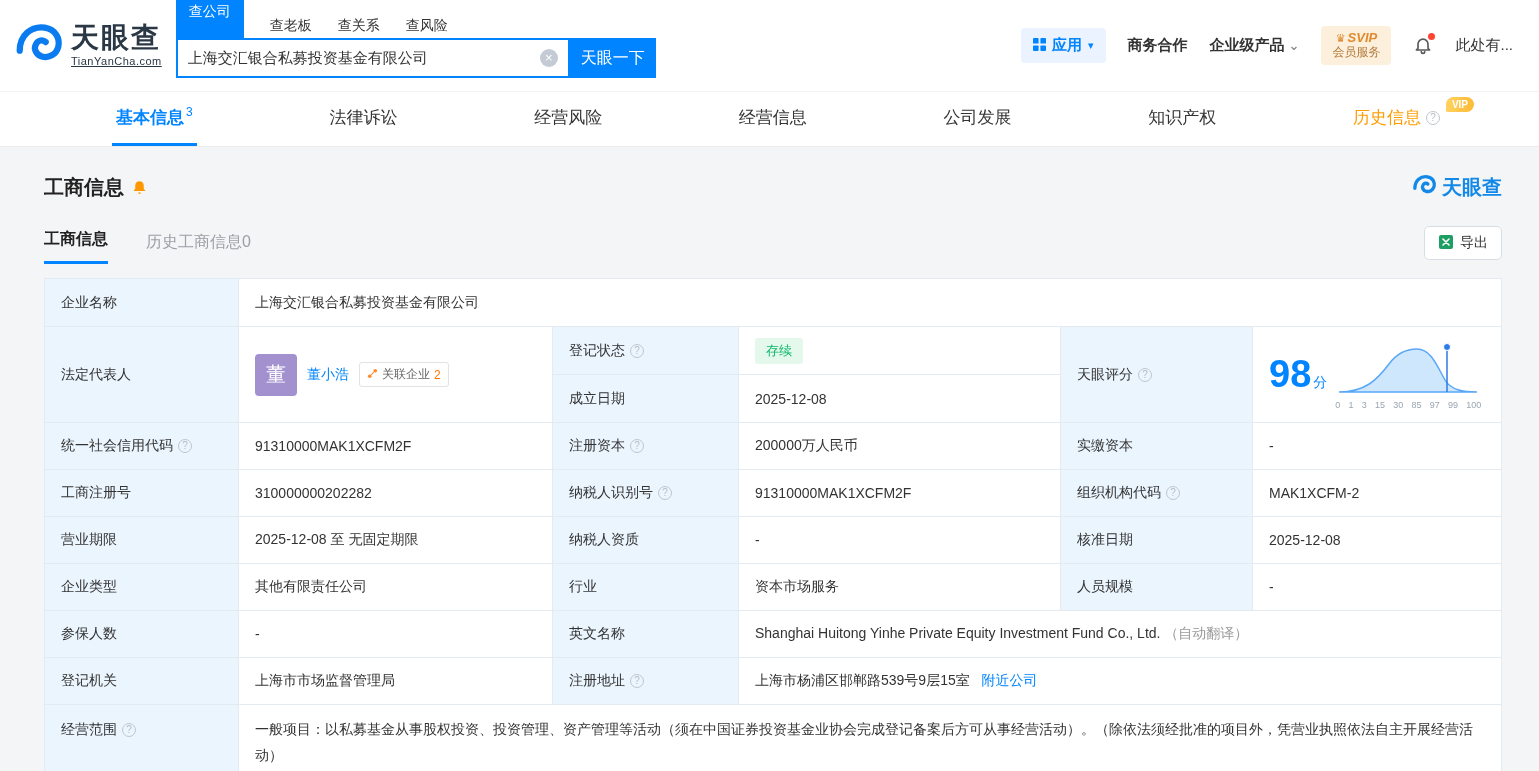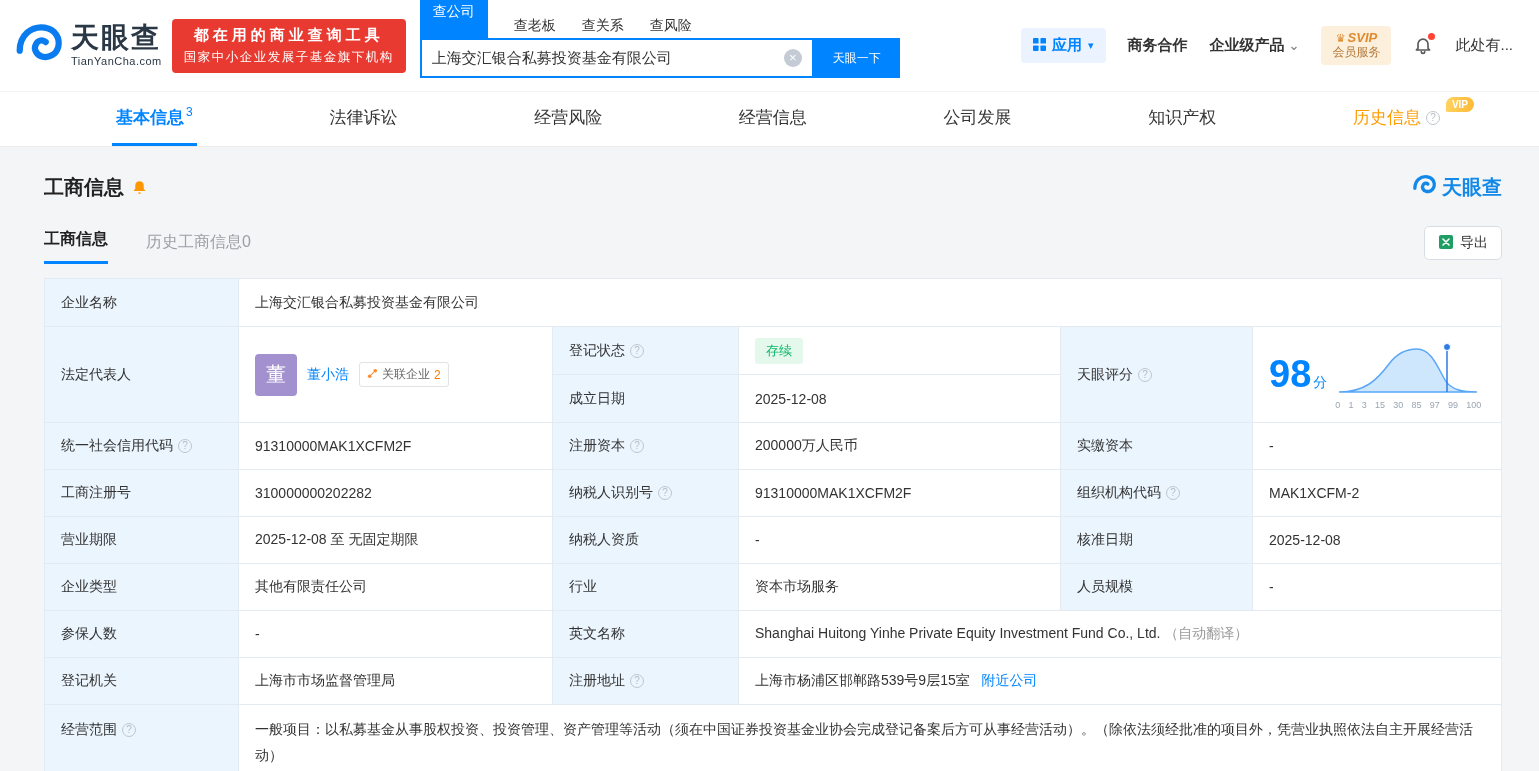--- a/index.html
+++ b/index.html
@@ -4,34 +4,34 @@
 <style>
   * { box-sizing: border-box; margin: 0; padding: 0; }
   html,body { width:1539px; height:771px; overflow:hidden; }
   body { font-family:"Liberation Sans","DejaVu Sans",sans-serif; background:#f4f5f7; color:#333; }
   a { text-decoration:none; }
 
   
   .topbar { height:91px; background:#fff; display:flex; align-items:center; padding-left:12px; }
   .logo { display:flex; align-items:center; gap:7px; cursor:pointer; }
   .logo-text-cn { font-size:28px; font-weight:800; color:#2a3744; letter-spacing:2px; line-height:1; }
-  .logo-text-en { font-size:11px; color:#2a3744; margin-top:3px; letter-spacing:.5px; }
+  .logo-text-en { font-size:11px; color:#2a3744; margin-top:3px; letter-spacing:.5px;text-decoration:underline; }
   .promo { margin-left:10px; background:#e83a30; color:#fff; border-radius:4px; padding:7px 12px; text-align:center; }
   .promo-l1 { font-size:15px; font-weight:700; letter-spacing:4px; white-space:nowrap; }
   .promo-l2 { font-size:12.5px; letter-spacing:1.5px; margin-top:4px; white-space:nowrap; }
 
   .search-area { margin-left:14px; width:482px; }
   .search-tabs { display:flex; align-items:flex-end; gap:26px; height:25px; }
   .stab { font-size:14px; color:#333; cursor:pointer; padding-bottom:3px; }
   .stab.active { background:#0084ff; color:#fff; padding:17px 13px; border-radius:4px 4px 0 0; font-size:14px; }
   .search-row { display:flex; height:40px; }
   .search-box { width:394px; border:2px solid #0084ff; background:#fff; display:flex; align-items:center; }
   .search-box input { flex:1; border:none; outline:none; font-size:15px; padding:0 10px; color:#333; font-family:inherit; }
   .clear-btn { width:18px; height:18px; border-radius:50%; background:#c4cbd4; color:#fff; font-size:13px; line-height:17px; text-align:center; margin-right:10px; cursor:pointer; flex:0 0 auto; }
-  .search-btn { width:86px; background:#0084ff; color:#fff; border:none; font-size:12px; cursor:pointer; font-family:Liberation Sans, sans-serif; }
+  .search-btn { width:86px; background:#0084ff; color:#fff; border:none; font-size:16px; cursor:pointer; font-family:Liberation Sans, sans-serif; }
 
   .right-nav { margin-left:auto; display:flex; align-items:center; gap:22px; padding-right:26px; font-size:15px; }
   .apps-pill { display:flex; align-items:center; gap:6px; background:#eaf3ff; color:#0084ff; padding:8px 12px; border-radius:4px; cursor:pointer; font-weight:600; }
   .caret { font-size:11px; }
   .nav-link { color:#333; cursor:pointer; display:flex; align-items:center; gap:4px;font-weight:bold; }
   .chev { color:#888; font-size:13px; }
   .svip { background:#fcf0dd; border-radius:4px; padding:5px 11px; text-align:center; line-height:1.15; cursor:pointer; }
   .svip-top { font-size:13px; font-weight:800; color:#e08a2f; font-style:italic; }
   .svip-crown { font-style:normal; font-size:11px; margin-right:2px; }
   .svip-bottom { font-size:12px; color:#b3793a; }
@@ -94,24 +94,20 @@
         <svg width="52" height="52" viewBox="0 0 54 54">
             <path d="M8 34 C8 18 20 8 34 10 C46 12 50 22 48 30 C46 38 38 42 31 40 C25 38 22 32 25 27 C27 23 32 22 35 25" fill="none" stroke="#0b7cf0" stroke-width="6.5" stroke-linecap="round"></path>
           </svg>
       </span>
       <span>
         <div class="logo-text-cn">天眼查</div>
         <div class="logo-text-en">TianYanCha.com</div>
       </span>
     </div>
 
-    <div class="promo">
-      <div class="promo-l1">都在用的商业查询工具</div>
-      <div class="promo-l2">国家中小企业发展子基金旗下机构</div>
-    </div>
 
     <div class="search-area">
       <div class="search-tabs">
         <span class="stab active">查公司</span>
         <span class="stab">查老板</span>
         <span class="stab">查关系</span>
         <span class="stab">查风险</span>
       </div>
       <div class="search-row">
         <div class="search-box">

